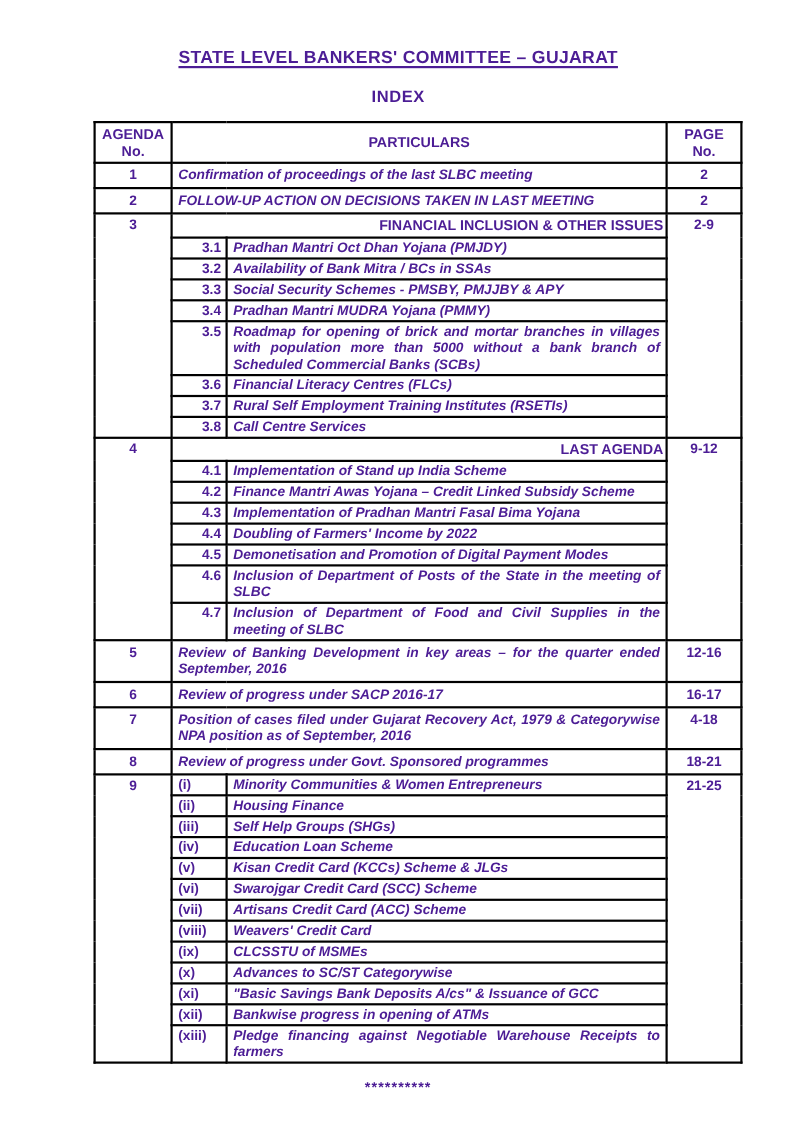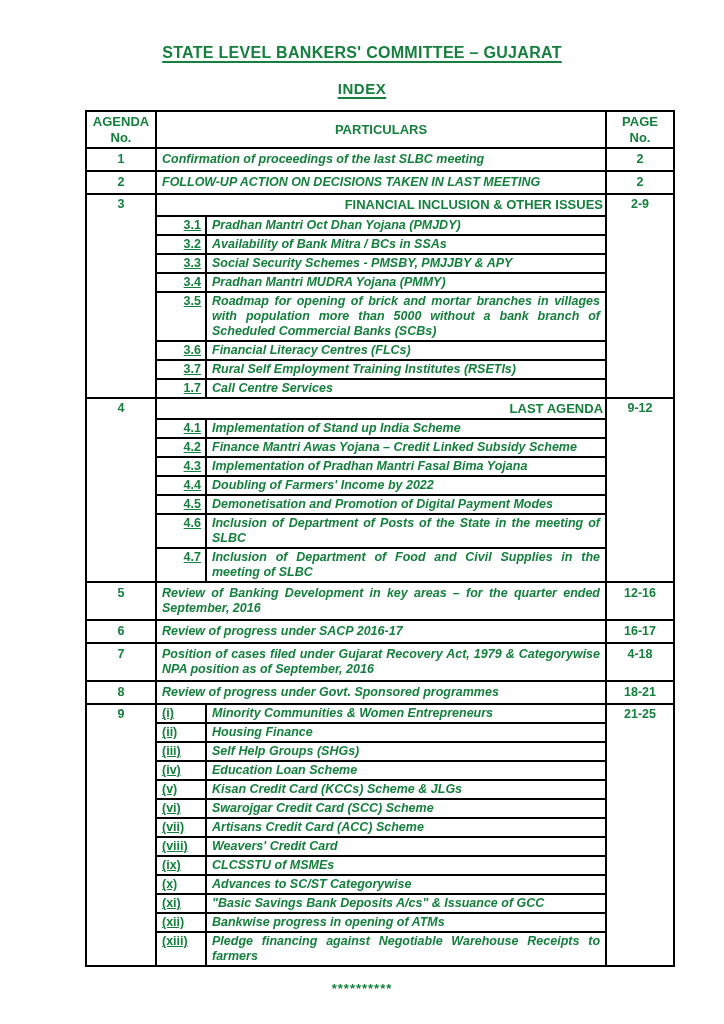--- a/index.html
+++ b/index.html
@@ -1,42 +1,42 @@
 <!DOCTYPE html>
 <html><head>
 <meta charset="utf-8">
 <style>
   * { box-sizing: border-box; }
   html, body { margin: 0; padding: 0; background: #ffffff; }
   .page {
-    width: 724px; height: 1024px; background: #ffffff; color: #15803d;
+    width: 724px; height: 1024px; background: #ffffff; color: #4c1d95;
     font-family: "Liberation Sans", sans-serif; font-weight: bold;
     overflow: hidden; position: relative;
   }
   .title {
     margin: 0; padding-top: 44px; text-align: center;
     font-size: 16px; letter-spacing: 0.3px;
     text-decoration: underline; text-decoration-thickness: 2px; text-underline-offset: 3px;
   }
   .index-heading {
     margin: 18px 0 0 0; text-align: center; font-size: 15px; letter-spacing: 0.5px;
-    text-decoration: underline; text-decoration-thickness: 2px; text-underline-offset: 3px;
+    text-decoration-thickness: 2px; text-underline-offset: 3px;
   }
   table.index-table {
     margin: 13px 0 0 85px; width: 588px;
     border-collapse: collapse; table-layout: fixed;
     font-size: 12.5px; line-height: 1.2;
   }
   .index-table td, .index-table th { border: 2px solid #000000; }
   .index-table th {
     font-size: 13px; text-align: center; vertical-align: middle;
     padding: 2px; white-space: pre-line;
   }
   .col-agenda { text-align: center; vertical-align: top; padding: 2px; }
-  .col-subno  { text-align: right; vertical-align: top; padding: 1px 4px 1px 2px; text-decoration: underline; }
+  .col-subno  { text-align: right; vertical-align: top; padding: 1px 4px 1px 2px; }
   .col-subno.roman { text-align: left; padding: 1px 2px 1px 5px; }
   .col-text   { text-align: justify; vertical-align: top; padding: 1px 5px; font-style: italic; }
   .col-page   { text-align: center; vertical-align: top; padding: 2px; }
   .section-title-cell { text-align: right; vertical-align: top; padding: 2px; font-size: 13px; }
   .main-row td { padding-top: 3px; padding-bottom: 3px; }
   .footer { margin-top: 14px; text-align: center; font-size: 13px; letter-spacing: 1px; }
 </style>
 </head>
 <body>
 
@@ -98,21 +98,21 @@
         </tr>
         <tr>
           <td class="col-subno">3.6</td>
           <td class="col-text">Financial Literacy Centres (FLCs)</td>
         </tr>
         <tr>
           <td class="col-subno">3.7</td>
           <td class="col-text">Rural Self Employment Training Institutes (RSETIs)</td>
         </tr>
         <tr>
-          <td class="col-subno">1.7</td>
+          <td class="col-subno">3.8</td>
           <td class="col-text">Call Centre Services</td>
         </tr>
         <tr>
           <td class="col-agenda" rowspan="8">4</td>
           <td class="section-title-cell" colspan="2">LAST AGENDA</td>
           <td class="col-page" rowspan="8">9-12</td>
         </tr>
         <tr>
           <td class="col-subno">4.1</td>
           <td class="col-text">Implementation of Stand up India Scheme</td>

